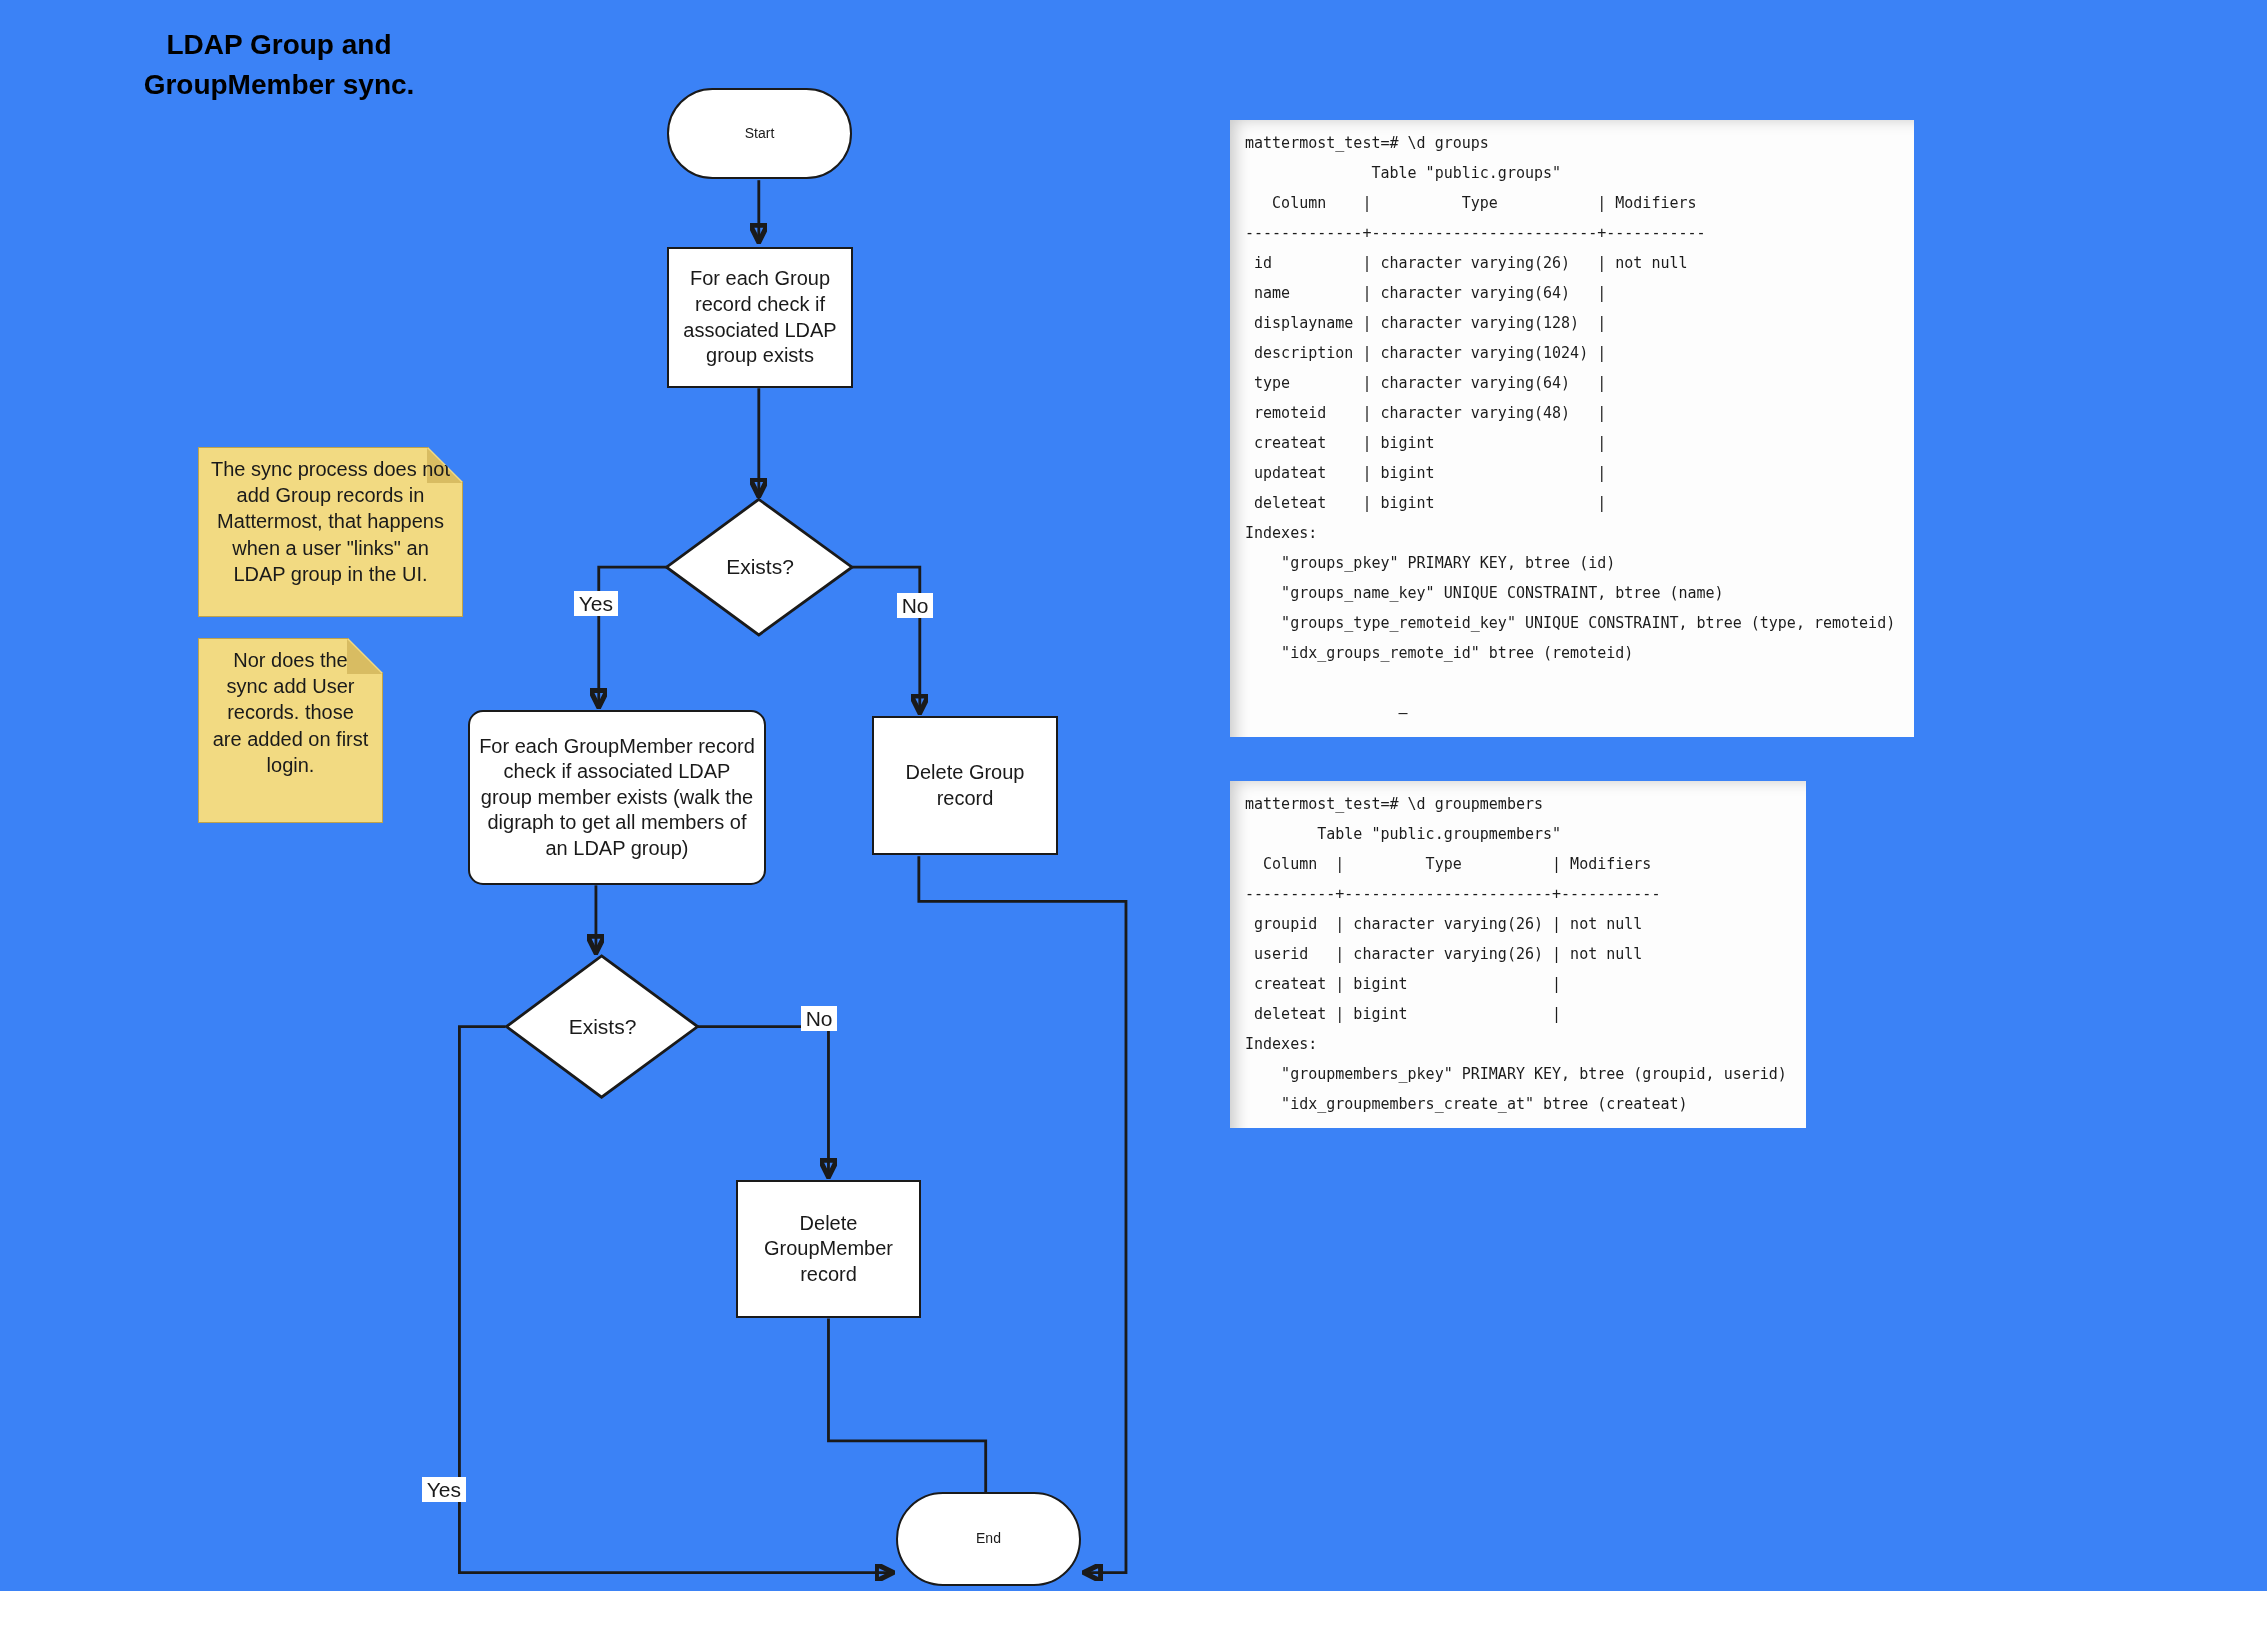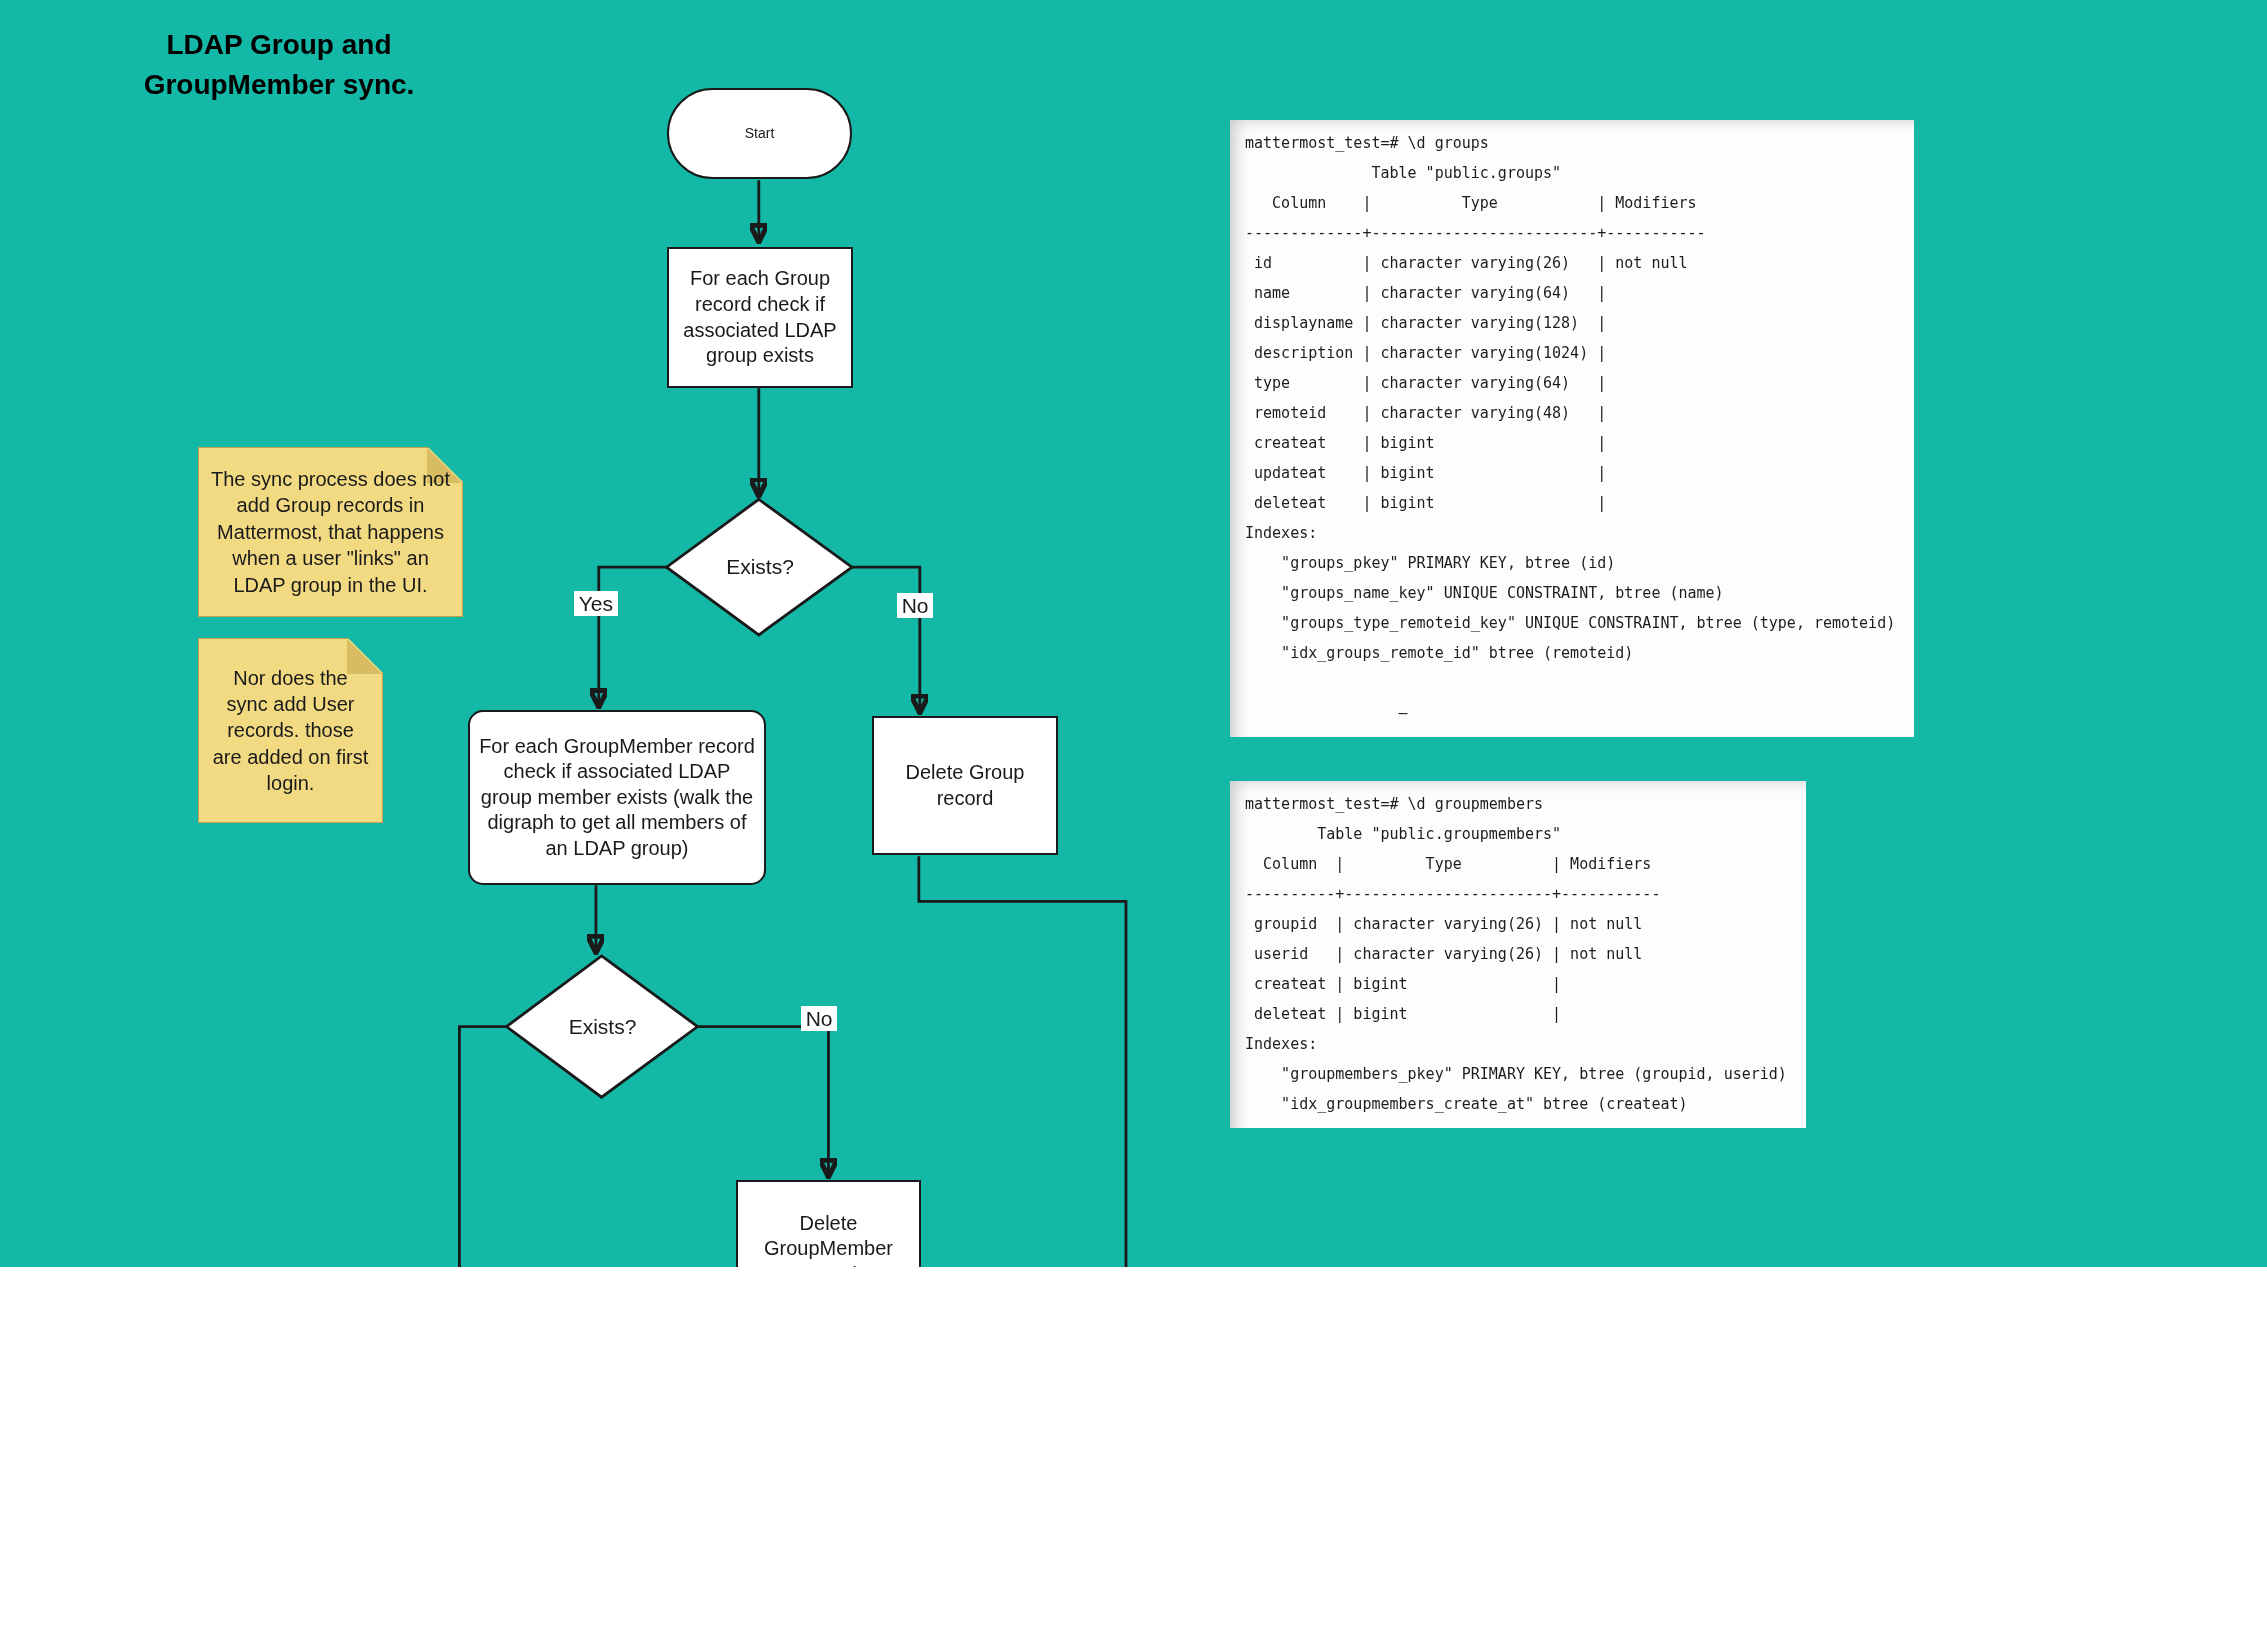--- a/index.html
+++ b/index.html
@@ -1,18 +1,18 @@
 <!DOCTYPE html>
 <html style="font-size:15px"><head>
 <meta charset="utf-8">
 <style>
   html, body { margin: 0; padding: 0; background: #ffffff; }
   .canvas {
-    position: relative; width: 2267px; height: 1267px;
-    background: #14b8a6; overflow: hidden;
+    position: relative; width: 2267px; height: 1591px;
+    background: #3b82f6; overflow: hidden;
     font-family: "Liberation Sans", sans-serif; color: #1a1a1a;
   }
   .title {
     position: absolute; left: 89px; top: 24.5px; width: 380px;
     text-align: center; font-weight: bold; font-size: 28px; line-height: 40px; color: #000;
   }
   svg.connectors { position: absolute; left: 0; top: 0; width: 2267px; height: 1637px; }
   svg.connectors path { fill: none; stroke: #1a1a1a; stroke-width: 3; }
   svg.connectors polygon.diamond { fill: #ffffff; stroke: #1a1a1a; stroke-width: 3; }
 
@@ -28,21 +28,21 @@
     font-size: 21px; color: #1a1a1a; text-align: center;
   }
   .edge-label {
     position: absolute; background: #ffffff; font-size: 21px;
     color: #1a1a1a; padding: 0.9px 4.7px; line-height: 1.1;
   }
   .note {
     position: absolute; box-sizing: border-box;
     background: #F2DA82; border: 1.9px solid #BFA24A; color: #1a1a1a;
     font-size: 20px; line-height: 1.32; text-align: center;
-    display: flex; align-items: center; justify-content: center;
+    display: flex; justify-content: center;
     padding: 7.5px 11.3px;
     clip-path: polygon(0 0, calc(100% - 35px) 0, 100% 35px, 100% 100%, 0 100%);
   }
   .note .fold {
     content: ""; position: absolute; top: 0; right: 0; width: 35px; height: 35px;
     background: #D8BC62;
     clip-path: polygon(0 0, 100% 100%, 0 100%);
   }
   .note .note-text { position: relative; }
   .term {

